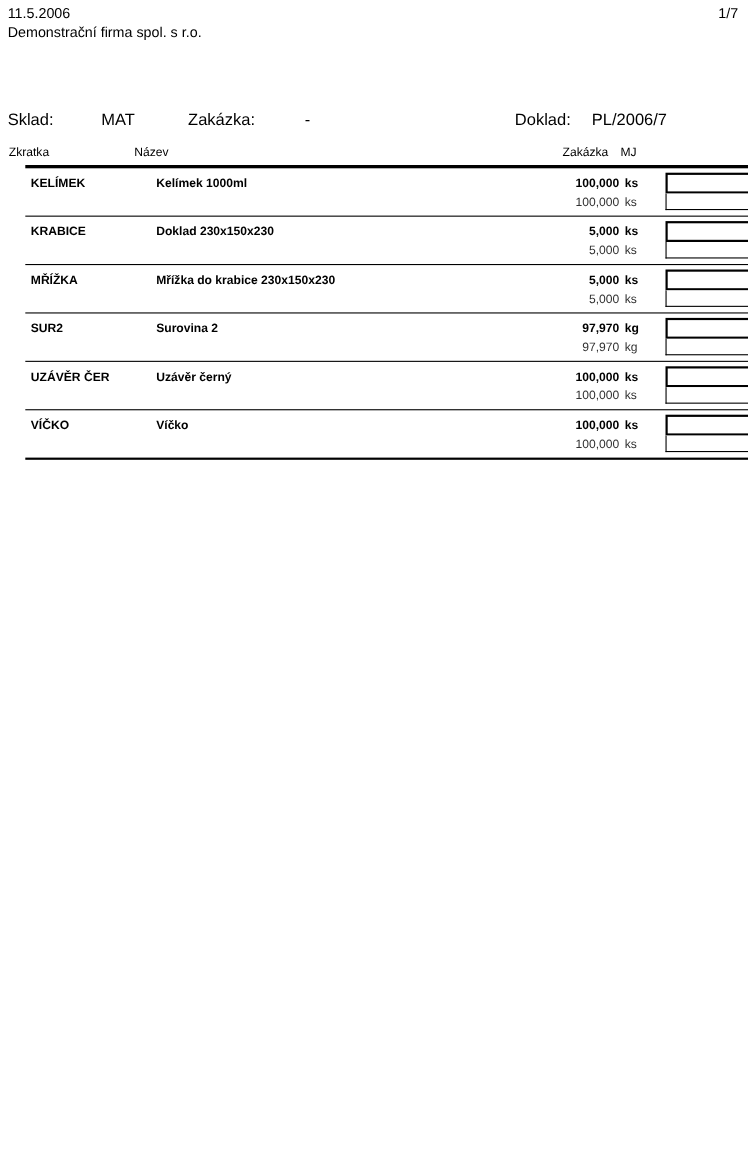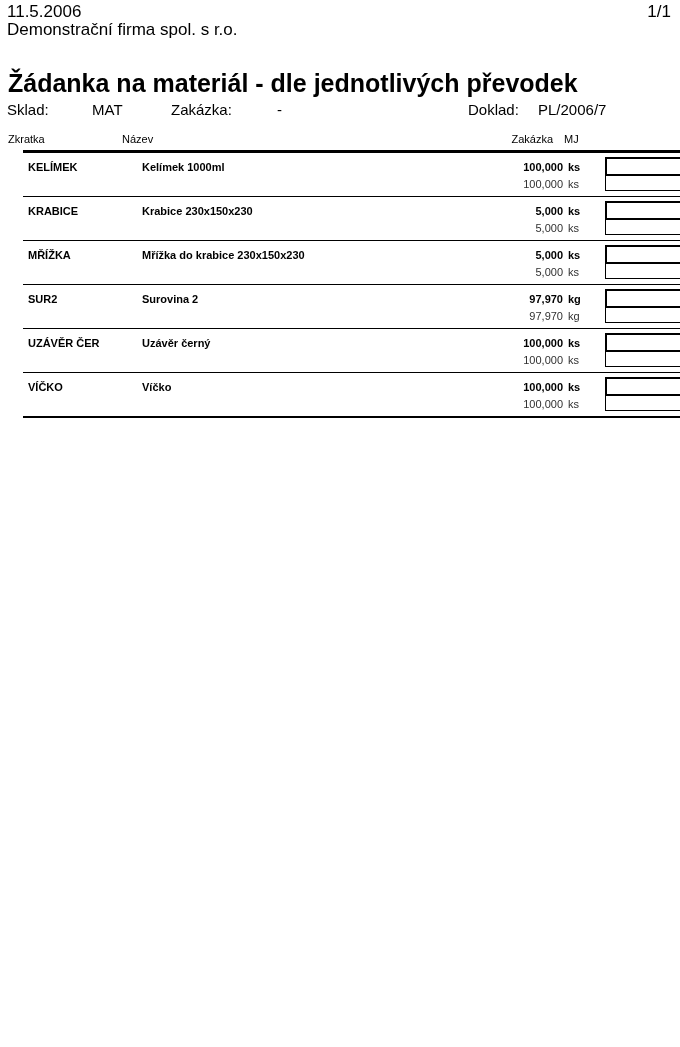--- a/index.html
+++ b/index.html
@@ -4,21 +4,21 @@
 <style>
   html,body { margin:0; padding:0; background:#fff; }
   .page {
     position:relative;
     width:680px; height:1047px;
     background:#ffffff;
     color:#000;
     font-family:"Liberation Sans","DejaVu Sans",sans-serif;
     overflow:hidden;
   }
-  .meta { position:absolute; font-size:17px; line-height:14px; }
+  .meta { position:absolute; font-size:13px; line-height:14px; }
   .date { top:5px; left:7px; }
   .pagenum { top:5px; right:9px; }
   .company { top:23px; left:7px; }
   .title {
     position:absolute; top:52px; left:8px;
     font-size:25px; font-weight:bold; white-space:nowrap;
     letter-spacing:0px;
   }
   .info { position:absolute; top:101px; font-size:15px; white-space:nowrap; }
   .lbl-sklad   { left:7px; }
@@ -53,24 +53,23 @@
   .box { position:absolute; left:582px; top:4px; width:84px; }
   .box-top    { height:15px; border:2px solid #000; background:#fff; }
   .box-bottom { height:14px; border:1px solid #000; border-top:0; background:#fff; }
 </style>
 </head>
 <body>
 
 <div class="page">
 
   <span class="meta date">11.5.2006</span>
-  <span class="meta pagenum">1/1</span>
+  <span class="meta pagenum">1/7</span>
   <span class="meta company">Demonstrační firma spol. s r.o.</span>
 
-  <h1 class="title">Žádanka na materiál - dle jednotlivých převodek</h1>
 
   <span class="info lbl-sklad">Sklad:</span>
   <span class="info val-sklad">MAT</span>
   <span class="info lbl-zakazka">Zakázka:</span>
   <span class="info val-zakazka">-</span>
   <span class="info lbl-doklad">Doklad:</span>
   <span class="info val-doklad">PL/2006/7</span>
 
   <span class="colhead h-zkratka">Zkratka</span>
   <span class="colhead h-nazev">Název</span>
@@ -87,21 +86,21 @@
       <span class="qv2">100,000</span>
       <span class="qu2">ks</span>
       <div class="box">
         <div class="box-top"></div>
         <div class="box-bottom"></div>
       </div>
     </div>
 
     <div class="row">
       <span class="zk">KRABICE</span>
-      <span class="nz">Krabice 230x150x230</span>
+      <span class="nz">Doklad 230x150x230</span>
       <span class="qv1">5,000</span>
       <span class="qu1">ks</span>
       <span class="qv2">5,000</span>
       <span class="qu2">ks</span>
       <div class="box">
         <div class="box-top"></div>
         <div class="box-bottom"></div>
       </div>
     </div>
 

